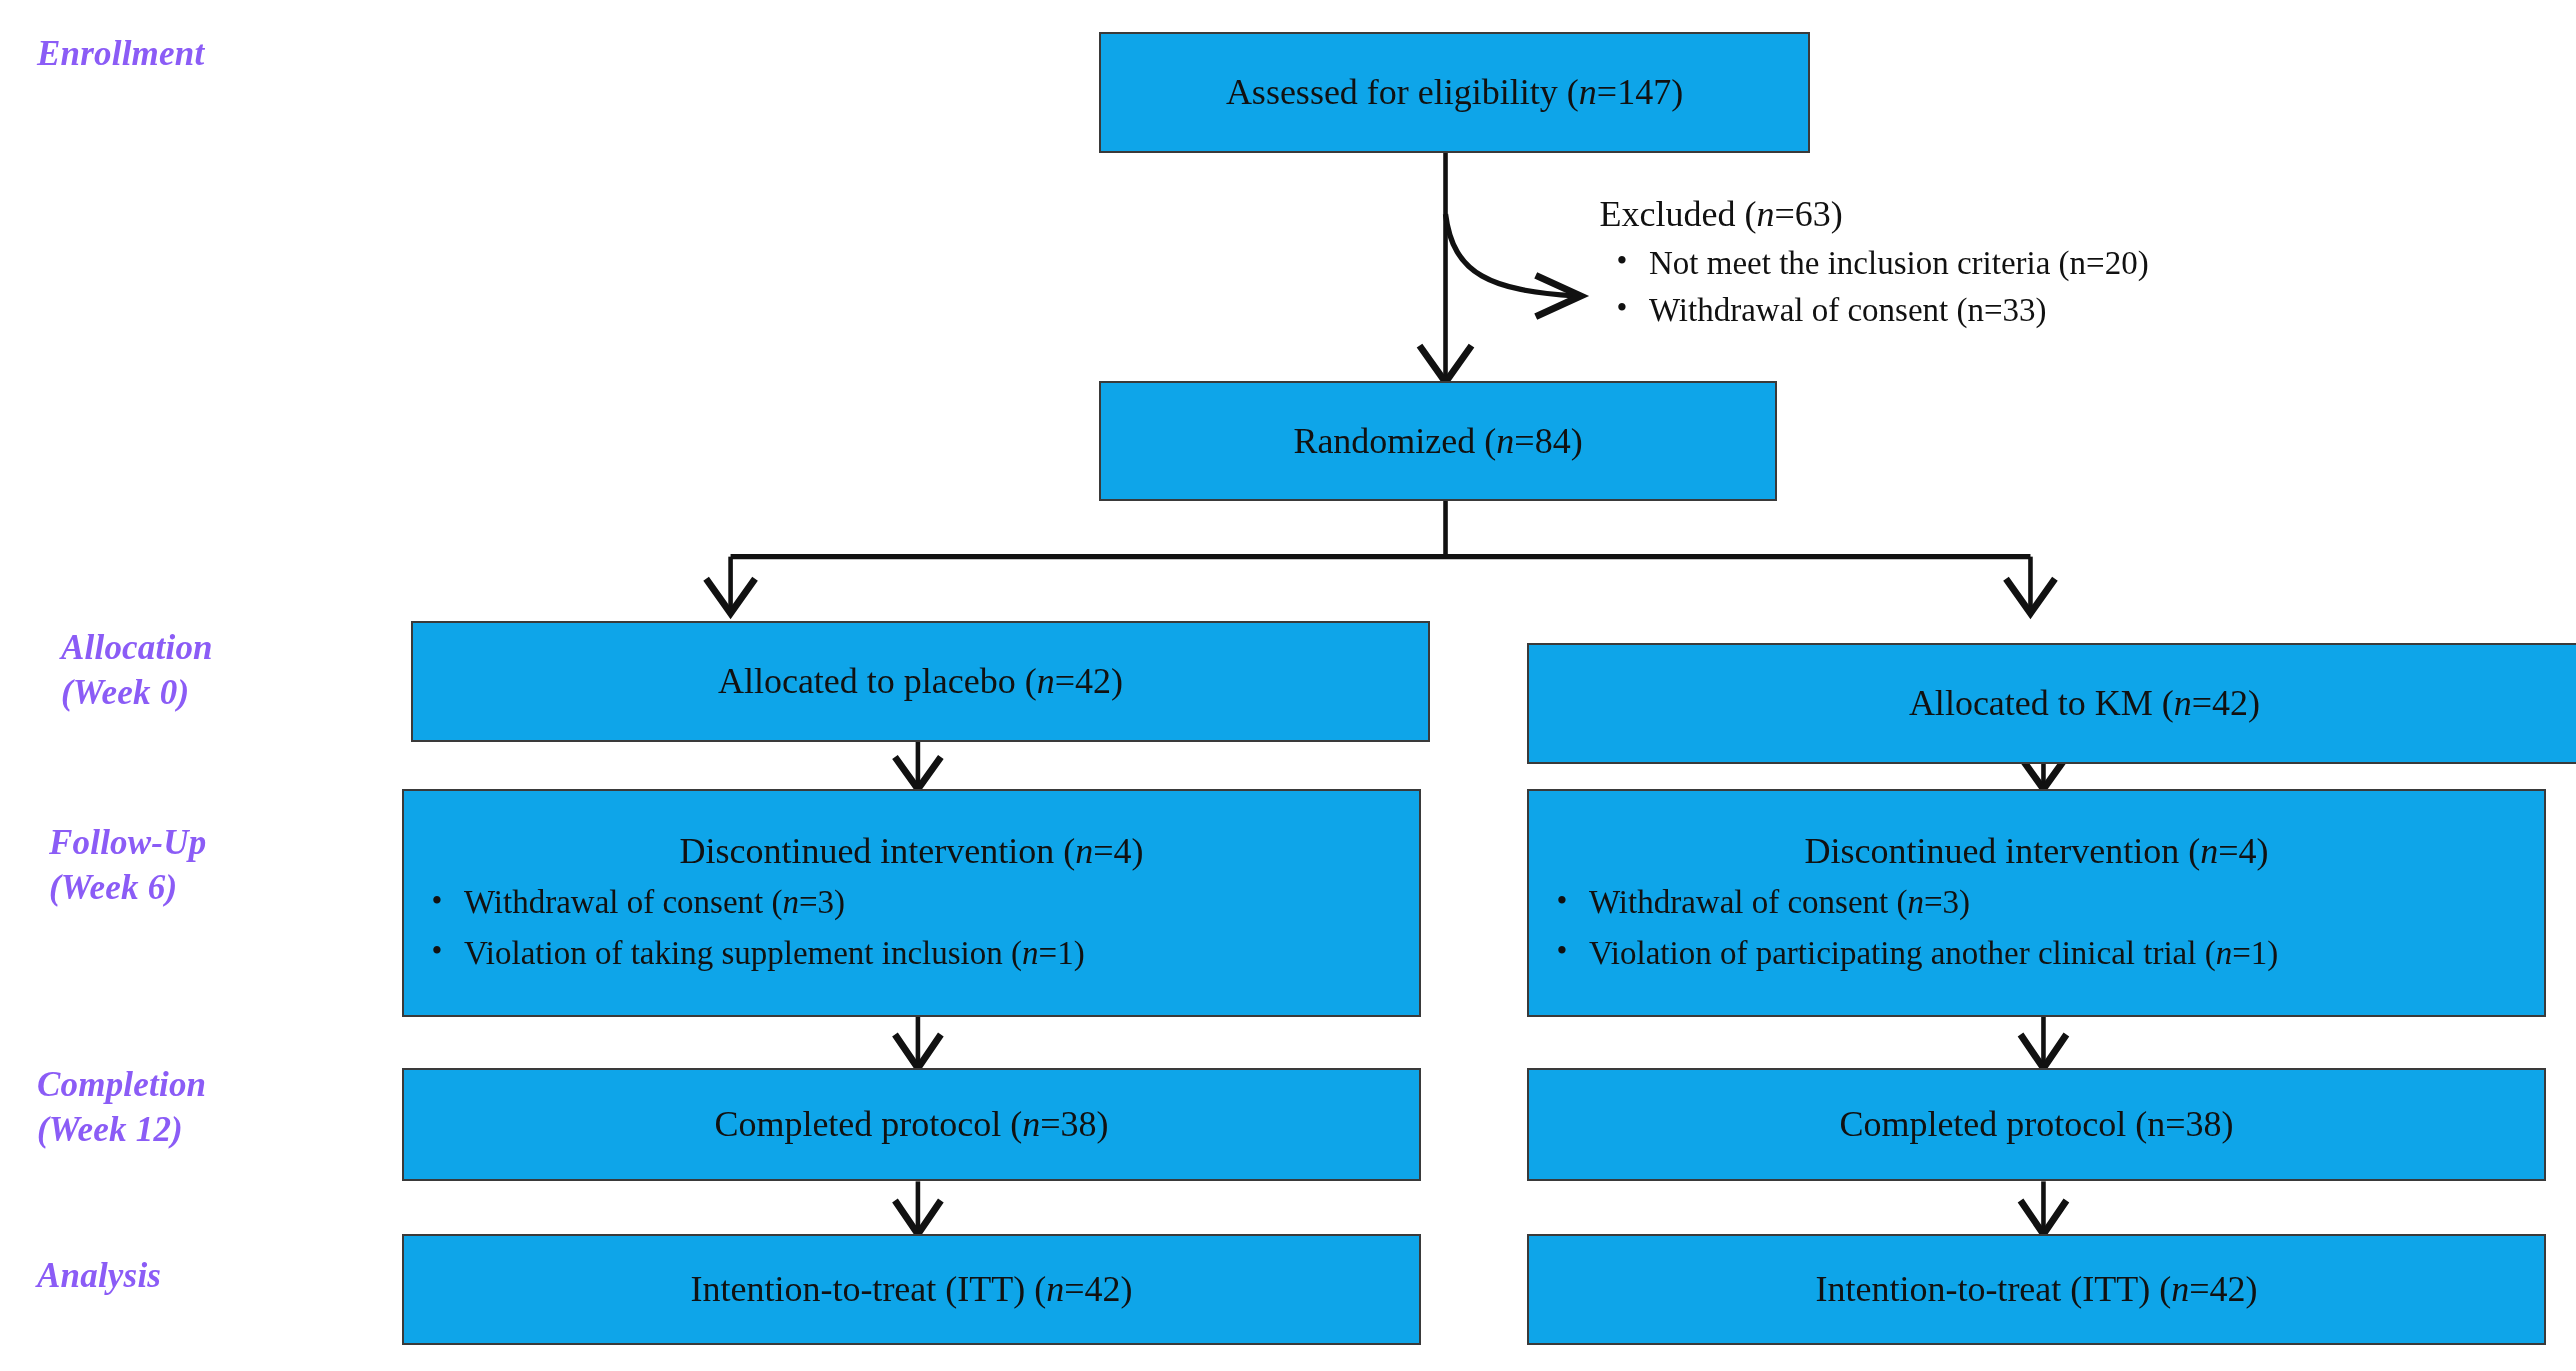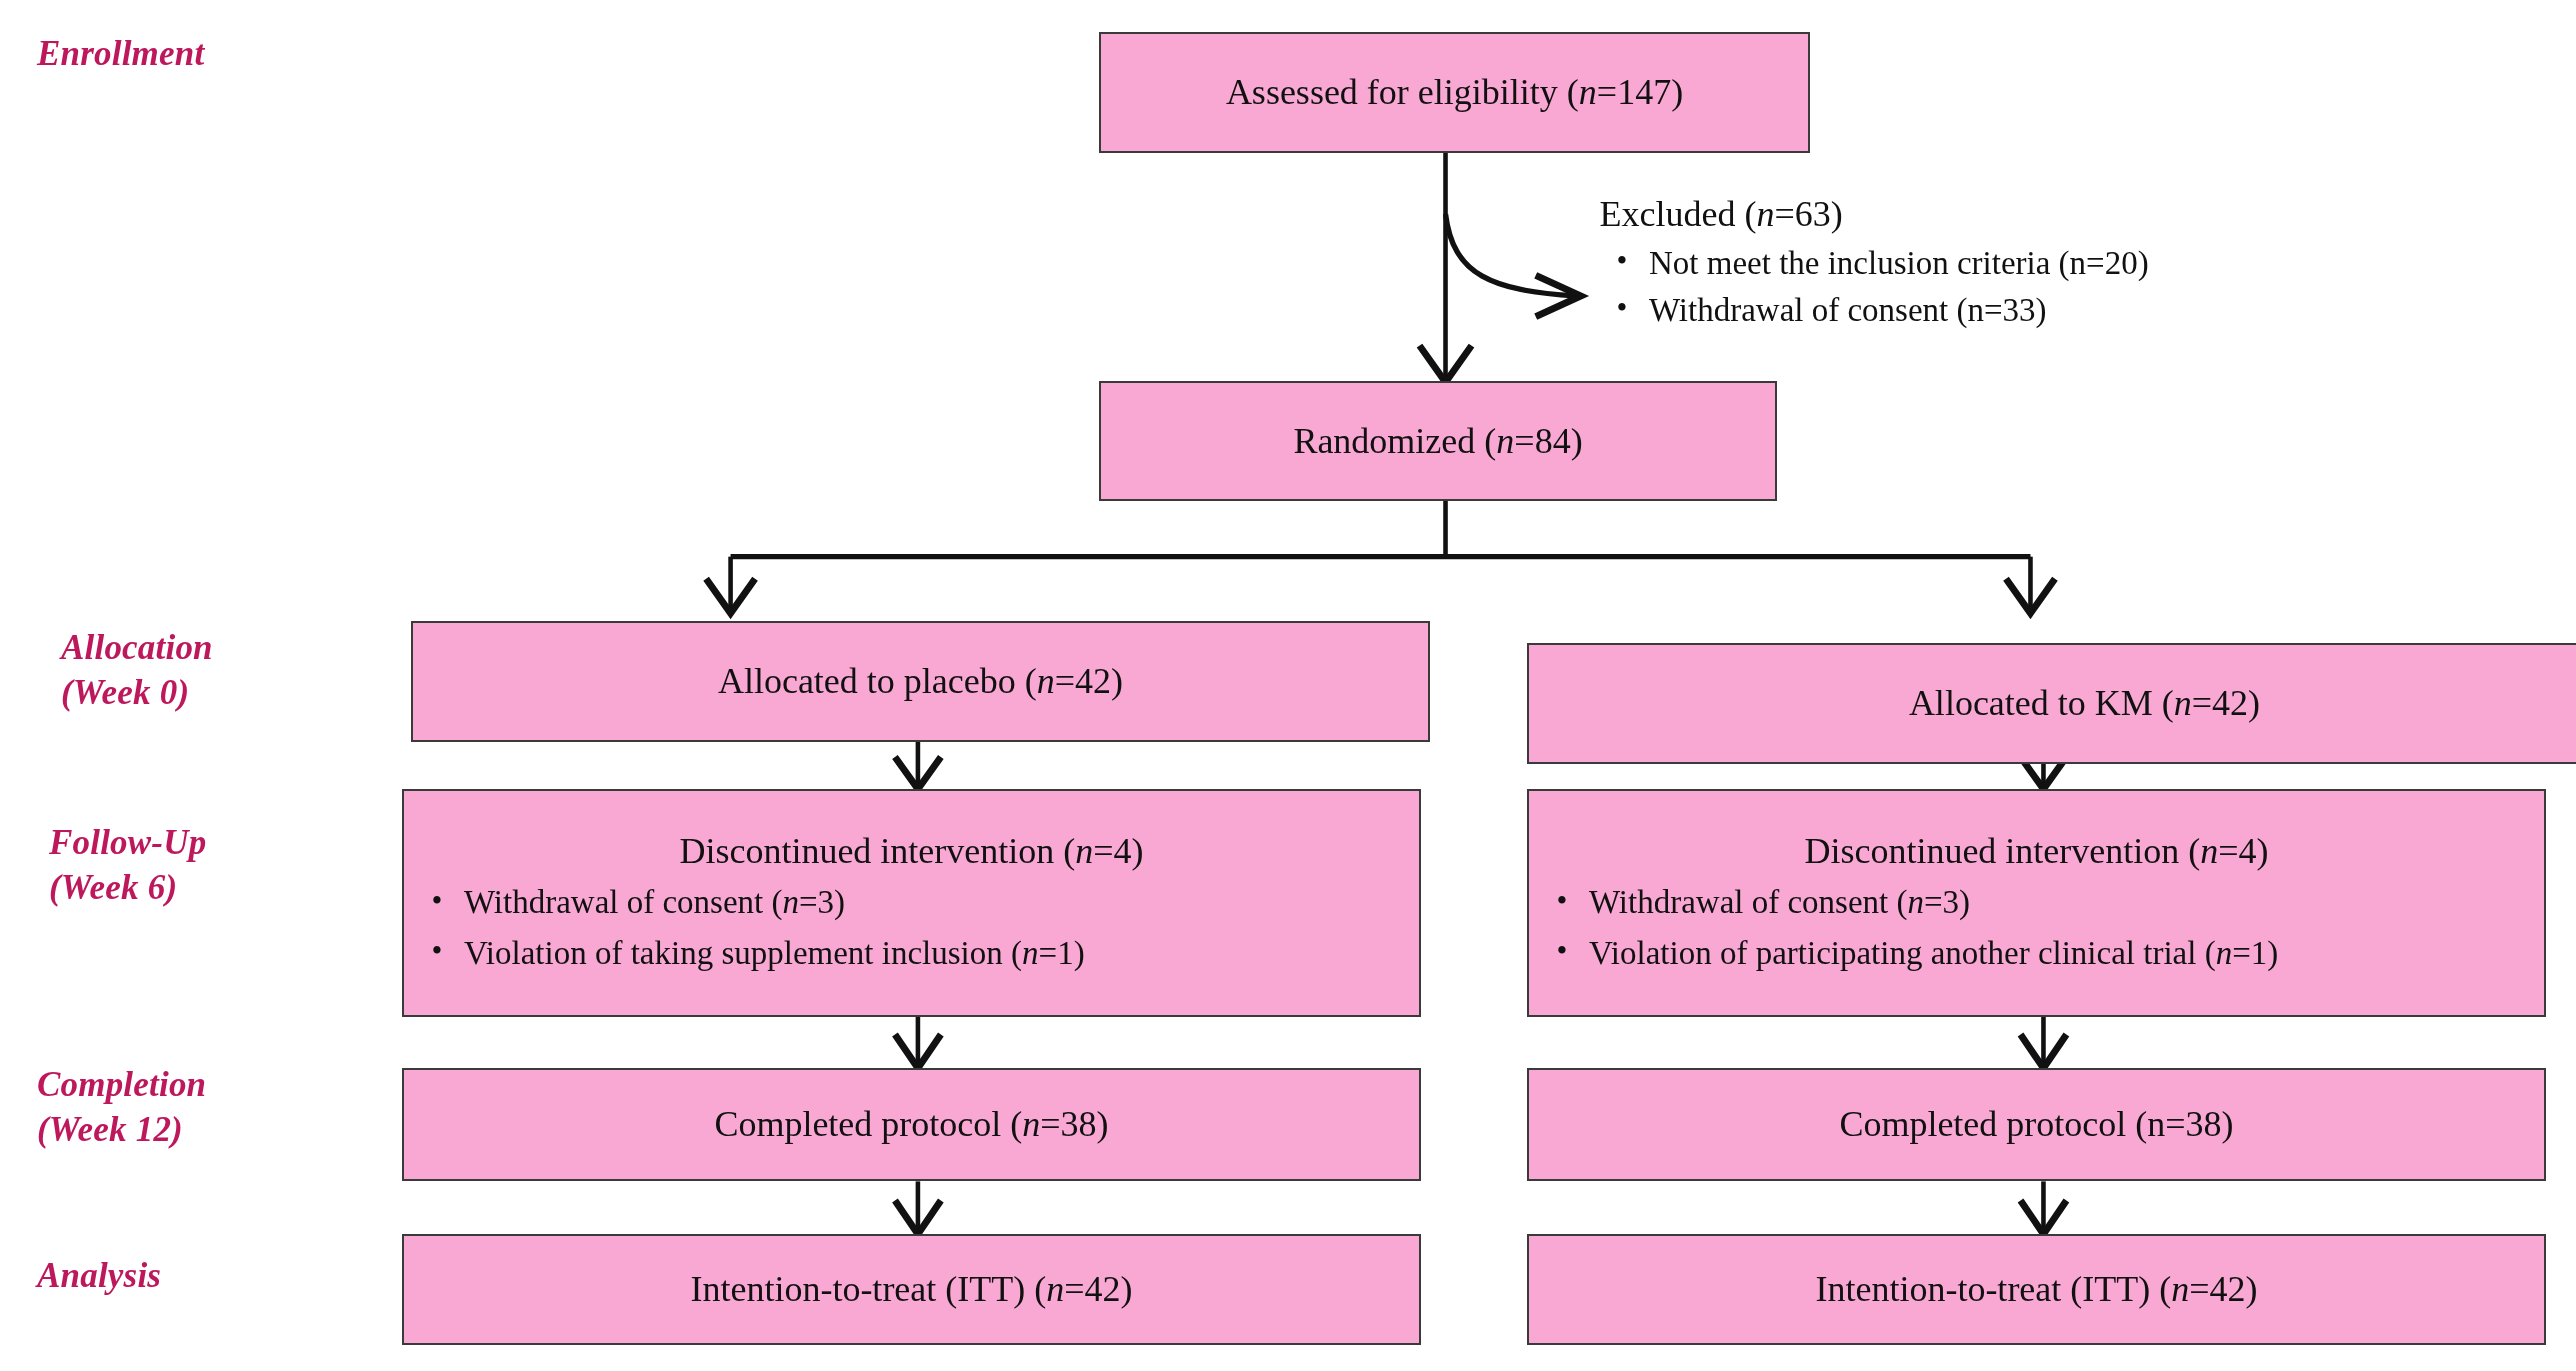--- a/index.html
+++ b/index.html
@@ -26,28 +26,28 @@
 
   
   .stage-label {
     position: absolute;
     font-style: italic;
     font-weight: bold;
     font-size: 35px;
     line-height: 1.28;
     letter-spacing: 0.2px;
     white-space: pre-line;
-    color: #be185d;
+    color: #8b5cf6;
   }
 
   
   .box {
     position: absolute;
     box-sizing: border-box;
-    background: #f9a8d4;
+    background: #0ea5e9;
     border: 2.3px solid #3a3a3a;
     display: flex;
     flex-direction: column;
     justify-content: center;
   }
   .box-title {
     text-align: center;
     font-size: 36px;
     line-height: 1.18;
     padding: 0 12.2px;

